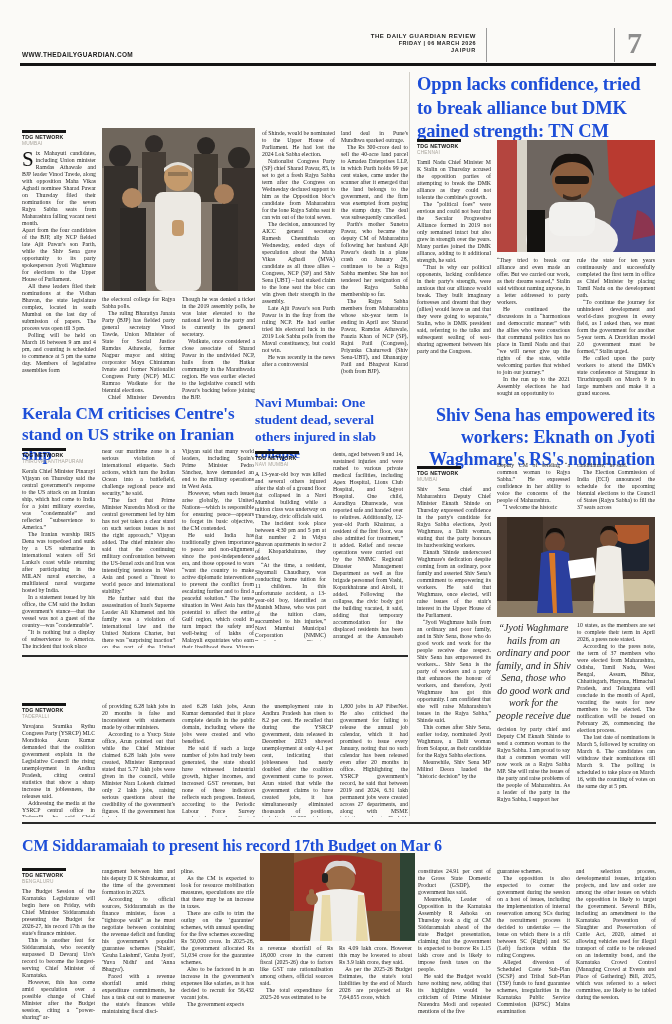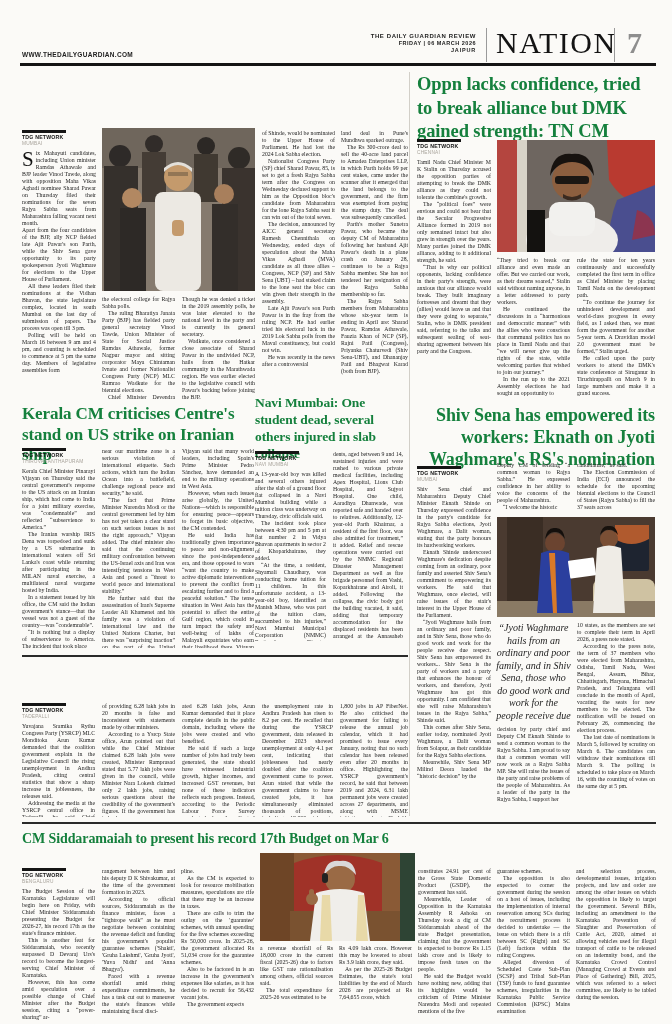--- a/index.html
+++ b/index.html
@@ -16,21 +16,21 @@
   .section-name{font-family:"Liberation Serif",serif;font-size:30px;line-height:32px;letter-spacing:1.5px;color:#141414;}
   .page-num{font-family:"Liberation Serif",serif;font-size:30px;line-height:32px;color:#8e8e8e;font-weight:bold;}
   .vrule{width:1px;background:#9a9a9a;}
   .top-rule{height:2.5px;background:#141414;}
   .thin-rule{height:1.5px;background:#2a2a2a;}
 
   
   .hl-main{font-family:"Liberation Sans",sans-serif;font-weight:700;color:#181818;}
   .hl-main .line{display:inline-block;transform:scaleX(.78);transform-origin:0 50%;
                  white-space:nowrap;font-size:26px;line-height:29px;letter-spacing:-.5px;}
-  .hl-serif{font-family:"Liberation Serif",serif;font-weight:600;color:#15803d;letter-spacing:-.1px;}
+  .hl-serif{font-family:"Liberation Serif",serif;font-weight:600;color:#1d4ed8;letter-spacing:-.1px;}
   .nowrap{white-space:nowrap;display:inline-block;transform-origin:0 50%;}
 
   
   .byline-rule{width:44px;height:2.5px;background:#151515;margin-bottom:1.5px;}
   .byline-name{font:bold 5.2px "Liberation Sans",sans-serif;letter-spacing:.2px;color:#111;}
   .byline-city{font:4.8px "Liberation Sans",sans-serif;color:#a9a49c;margin-top:1px;letter-spacing:.2px;}
 
   
   .col{position:absolute;overflow:hidden;font-size:5.8px;line-height:7px;text-align:justify;color:#222;}
   .col p{margin:0;}
@@ -51,21 +51,20 @@
 
   <div class="abs site-url" style="left:22px;top:51px;">WWW.THEDAILYGUARDIAN.COM</div>
 
   <div class="abs mast-right" style="right:196px;top:33px;">
     <div class="mast-paper">THE DAILY GUARDIAN REVIEW</div>
     <div class="mast-date">FRIDAY | 06 MARCH 2026</div>
     <div class="mast-city">JAIPUR</div>
   </div>
 
   <div class="abs vrule" style="left:486px;top:28px;height:34px;"></div>
-  <div class="abs section-name" style="left:496px;top:27px;">NATION</div>
   <div class="abs vrule" style="left:614px;top:28px;height:34px;"></div>
   <div class="abs page-num" style="left:627px;top:27px;">7</div>
 
   <div class="abs top-rule" style="left:20px;right:16px;top:63px;"></div>
 
   <div class="divider-v" style="left:409px;top:72px;height:744px;"></div>
 
   <div class="abs" style="left:22px;top:70px;width:386px;height:332px;">
 
     <div class="col" style="left:0;top:60px;width:74px;height:270px;">
@@ -306,21 +305,21 @@
     <div class="col" style="left:240px;top:48px;width:71px;height:114px;">
         <p>the unemployment rate in Andhra Pradesh has risen to 8.2 per cent. He recalled that during the YSRCP government, data released in December 2023 showed unemployment at only 4.1 per cent, indicating that joblessness had nearly doubled after the coalition government came to power. Arun stated that while the government claims to have created jobs, it has simultaneously eliminated thousands of positions, including 18,000 jobs in liquor retail outlets and</p>
       </div>
     <div class="col" style="left:318px;top:48px;width:68px;height:114px;">
         <p>1,800 jobs in AP FiberNet. He also criticised the government for failing to release the annual job calendar, which it had promised to issue every January, noting that no such calendar has been released even after 20 months in office. Highlighting the YSRCP government's record, he said that between 2019 and 2024, 6.31 lakh permanent jobs were created across 27 departments, and along with MSME initiatives, about 40 lakh employment opportunities were generated.</p>
       </div>
   </div>
 
   <div class="abs" style="left:22px;top:822px;width:634px;height:200px;">
     <div class="thin-rule" style="width:100%;"></div>
-    <div class="hl-serif" style="margin-top:3px;font-size:14px;line-height:23px;white-space:nowrap;">CM Siddaramaiah to present his record 17th Budget on Mar 6</div>
+    <div class="hl-serif" style="margin-top:10px;font-size:16px;line-height:23px;white-space:nowrap;">CM Siddaramaiah to present his record 17th Budget on Mar 6</div>
 
     <div class="col" style="left:0;top:46px;width:73px;height:154px;">
       <div class="byline" style="margin-bottom:4px;">
         <div class="byline-rule"></div>
         <div class="byline-name">TDG NETWORK</div>
         <div class="byline-city">BENGALURU</div>
       </div>
       <div>
           <p>The Budget Session of the Karnataka Legislature will begin here on Friday, with Chief Minister Siddaramaiah presenting the Budget for 2026-27, his record 17th as the state's finance minister.</p>
           <p>This is another feat for Siddaramaiah, who recently surpassed D Devaraj Urs's record to become the longest-serving Chief Minister of Karnataka.</p>

